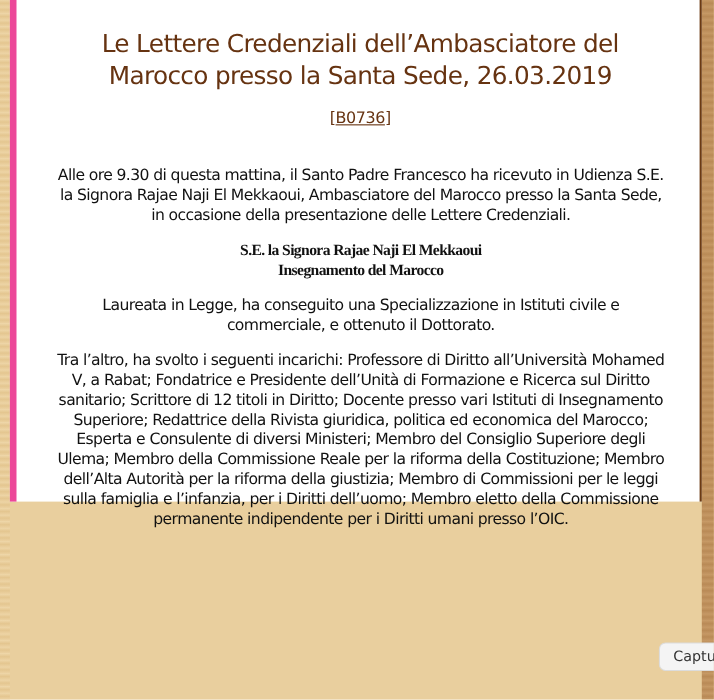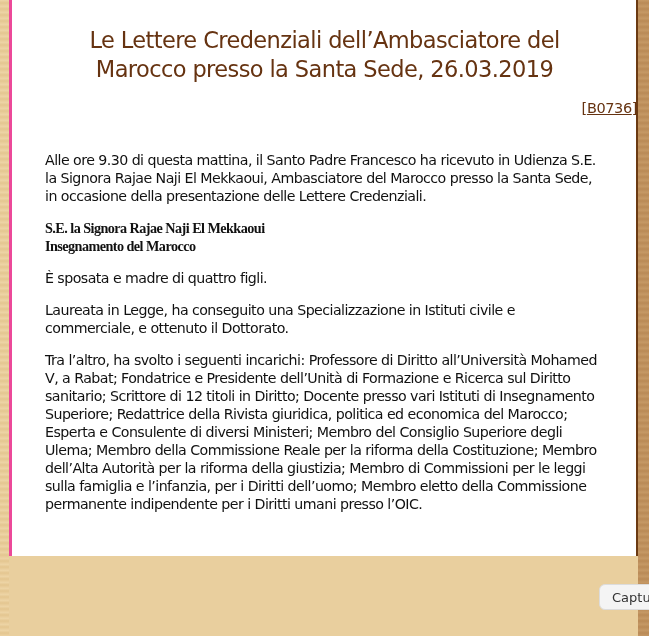--- a/index.html
+++ b/index.html
@@ -10,46 +10,46 @@
     }
     .left-bg {
       position: absolute; left: 0; top: 0; width: 9px; height: 636px;
       background: repeating-linear-gradient(180deg, #eed6a8 0px, #e4c690 3px, #ecd2a2 6px);
     }
     .right-bg {
       position: absolute; left: 638px; top: 0; width: 11px; height: 636px;
       background: repeating-linear-gradient(180deg, #c79a66 0px, #b98a56 3px, #c49764 6px);
     }
     .page {
-      position: absolute; left: 9px; top: 0; width: 629px; height: 556px;
+      position: absolute; left: 9px; top: 0; width: 629px; height: 456px;
       background: #ffffff;
-      border-left: 3px solid #ec4899;
+      border-left: 6px solid #ec4899;
       border-right: 2px solid #6b3a12;
       box-sizing: border-box;
     }
     .title {
       position: absolute; left: 0; top: 26px; width: 625px;
       text-align: center; color: #663311;
       font-size: 22.5px; line-height: 29px;
       font-family: "DejaVu Sans", sans-serif; font-weight: normal;
       letter-spacing: -0.6px;
       margin: 0;
     }
     .code {
-      position: absolute; left: 0; top: 100px; width: 625px; text-align: right;
+      position: absolute; left: 0; top: 100px; width: 625px; text-align: center;
       color: #663311; font-size: 14.5px; font-family: "DejaVu Sans", sans-serif;
       letter-spacing: -0.4px;
     }
     .code a { color: #663311; text-decoration: underline; }
     .body {
       position: absolute; left: 33px; top: 151px; width: 560px;
       color: #111; font-size: 14.2px; line-height: 18px;
       font-family: "DejaVu Sans", sans-serif; letter-spacing: -0.55px;
     }
-    .body p { margin: 0 0 14px 0; }
+    .body p { margin: 0 0 14px 0; text-align: center; }
     .body p.bold { font-weight: bold; font-family: Liberation Serif, serif; }
     .capture-btn {
       position: absolute; left: 599px; top: 584px; width: 60px; height: 26px;
       background: #f4f4f4; border: 1px solid #dcdcdc; border-radius: 6px;
       font-family: "DejaVu Sans", sans-serif; font-size: 13px; color: #333;
       line-height: 26px; padding-left: 12px; box-sizing: border-box;
       white-space: nowrap; overflow: hidden;
     }
   </style>
 </head>
@@ -67,19 +67,18 @@
   <div class="code">
     <span>[</span><a href="#">B0736</a><span>]</span>
   </div>
 
   <div class="body">
     <p>Alle ore 9.30 di questa mattina, il Santo Padre Francesco ha ricevuto in Udienza S.E. la Signora Rajae Naji El Mekkaoui, Ambasciatore del Marocco presso la Santa Sede, in occasione della presentazione delle Lettere Credenziali.</p>
     <p class="bold">
       <span>S.E. la Signora Rajae Naji El Mekkaoui</span><br>
       <span>Insegnamento del Marocco</span>
     </p>
-    <p>È sposata e madre di quattro figli.</p>
     <p>Laureata in Legge, ha conseguito una Specializzazione in Istituti civile e commerciale, e ottenuto il Dottorato.</p>
     <p>Tra l’altro, ha svolto i seguenti incarichi: Professore di Diritto all’Università Mohamed V, a Rabat; Fondatrice e Presidente dell’Unità di Formazione e Ricerca sul Diritto sanitario; Scrittore di 12 titoli in Diritto; Docente presso vari Istituti di Insegnamento Superiore; Redattrice della Rivista giuridica, politica ed economica del Marocco; Esperta e Consulente di diversi Ministeri; Membro del Consiglio Superiore degli Ulema; Membro della Commissione Reale per la riforma della Costituzione; Membro dell’Alta Autorità per la riforma della giustizia; Membro di Commissioni per le leggi sulla famiglia e l’infanzia, per i Diritti dell’uomo; Membro eletto della Commissione permanente indipendente per i Diritti umani presso l’OIC.</p>
   </div>
 </div>
 
 <div class="capture-btn">Captu</div>
 
 </body></html>

